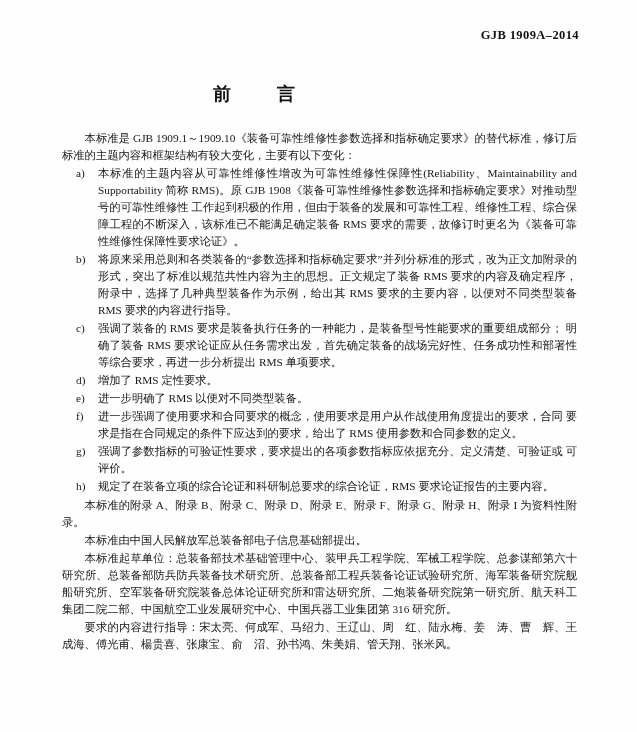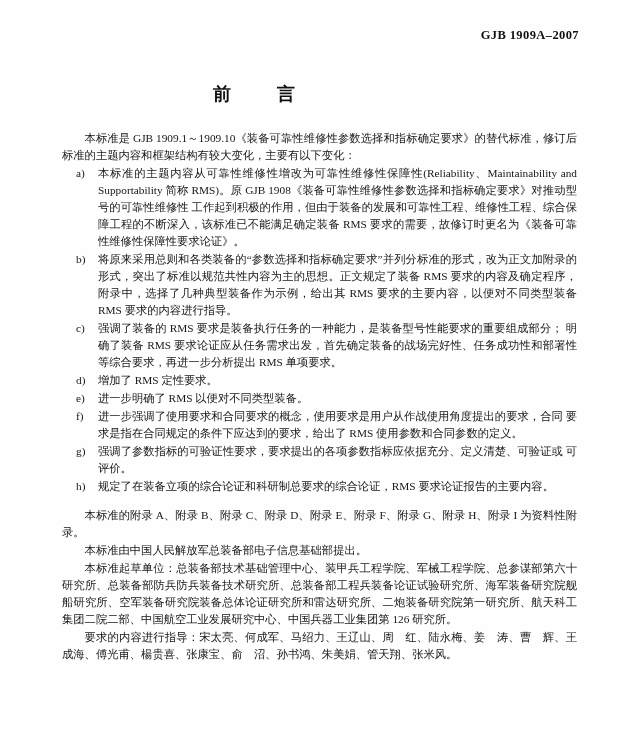--- a/index.html
+++ b/index.html
@@ -76,29 +76,29 @@
   }
   ol.alpha > li .marker {
     position: absolute;
     left: 14px;
     top: 0;
     width: 22px;
     font-family: "Liberation Serif", "DejaVu Serif", serif;
     font-size: 11.3px;
   }
   .tail {
-    margin-top: 12px;
+    margin-top: 2px;
   }
 </style>
 </head>
 <body>
 
 <div class="page">
 
-  <div class="header">GJB 1909A–2007</div>
+  <div class="header">GJB 1909A–2014</div>
 
   <div class="title">前　言</div>
 
   <div class="body">
 
     <p class="para">本标准是 GJB 1909.1～1909.10《装备可靠性维修性参数选择和指标确定要求》的替代标准，修订后标准的主题内容和框架结构有较大变化，主要有以下变化：</p>
 
     <ol class="alpha">
       <li>
         <span class="marker">a)</span>
@@ -129,18 +129,18 @@
         <span>强调了参数指标的可验证性要求，要求提出的各项参数指标应依据充分、定义清楚、可验证或 可评价。</span>
       </li>
       <li>
         <span class="marker">h)</span>
         <span>规定了在装备立项的综合论证和科研制总要求的综合论证，RMS 要求论证报告的主要内容。</span>
       </li>
     </ol>
 
     <p class="para tail">本标准的附录 A、附录 B、附录 C、附录 D、附录 E、附录 F、附录 G、附录 H、附录 I 为资料性附录。</p>
     <p class="para">本标准由中国人民解放军总装备部电子信息基础部提出。</p>
-    <p class="para">本标准起草单位：总装备部技术基础管理中心、装甲兵工程学院、军械工程学院、总参谋部第六十研究所、总装备部防兵防兵装备技术研究所、总装备部工程兵装备论证试验研究所、海军装备研究院舰船研究所、空军装备研究院装备总体论证研究所和雷达研究所、二炮装备研究院第一研究所、航天科工集团二院二部、中国航空工业发展研究中心、中国兵器工业集团第 126 研究所。</p>
+    <p class="para">本标准起草单位：总装备部技术基础管理中心、装甲兵工程学院、军械工程学院、总参谋部第六十研究所、总装备部防兵防兵装备技术研究所、总装备部工程兵装备论证试验研究所、海军装备研究院舰船研究所、空军装备研究院装备总体论证研究所和雷达研究所、二炮装备研究院第一研究所、航天科工集团二院二部、中国航空工业发展研究中心、中国兵器工业集团第 316 研究所。</p>
     <p class="para">要求的内容进行指导：宋太亮、何成军、马绍力、王辽山、周　红、陆永梅、姜　涛、曹　辉、王成海、傅光甫、楊贵喜、张康宝、俞　沼、孙书鸿、朱美娟、管天翔、张米风。</p>
 
   </div>
 
 </div>
 
 </body></html>

